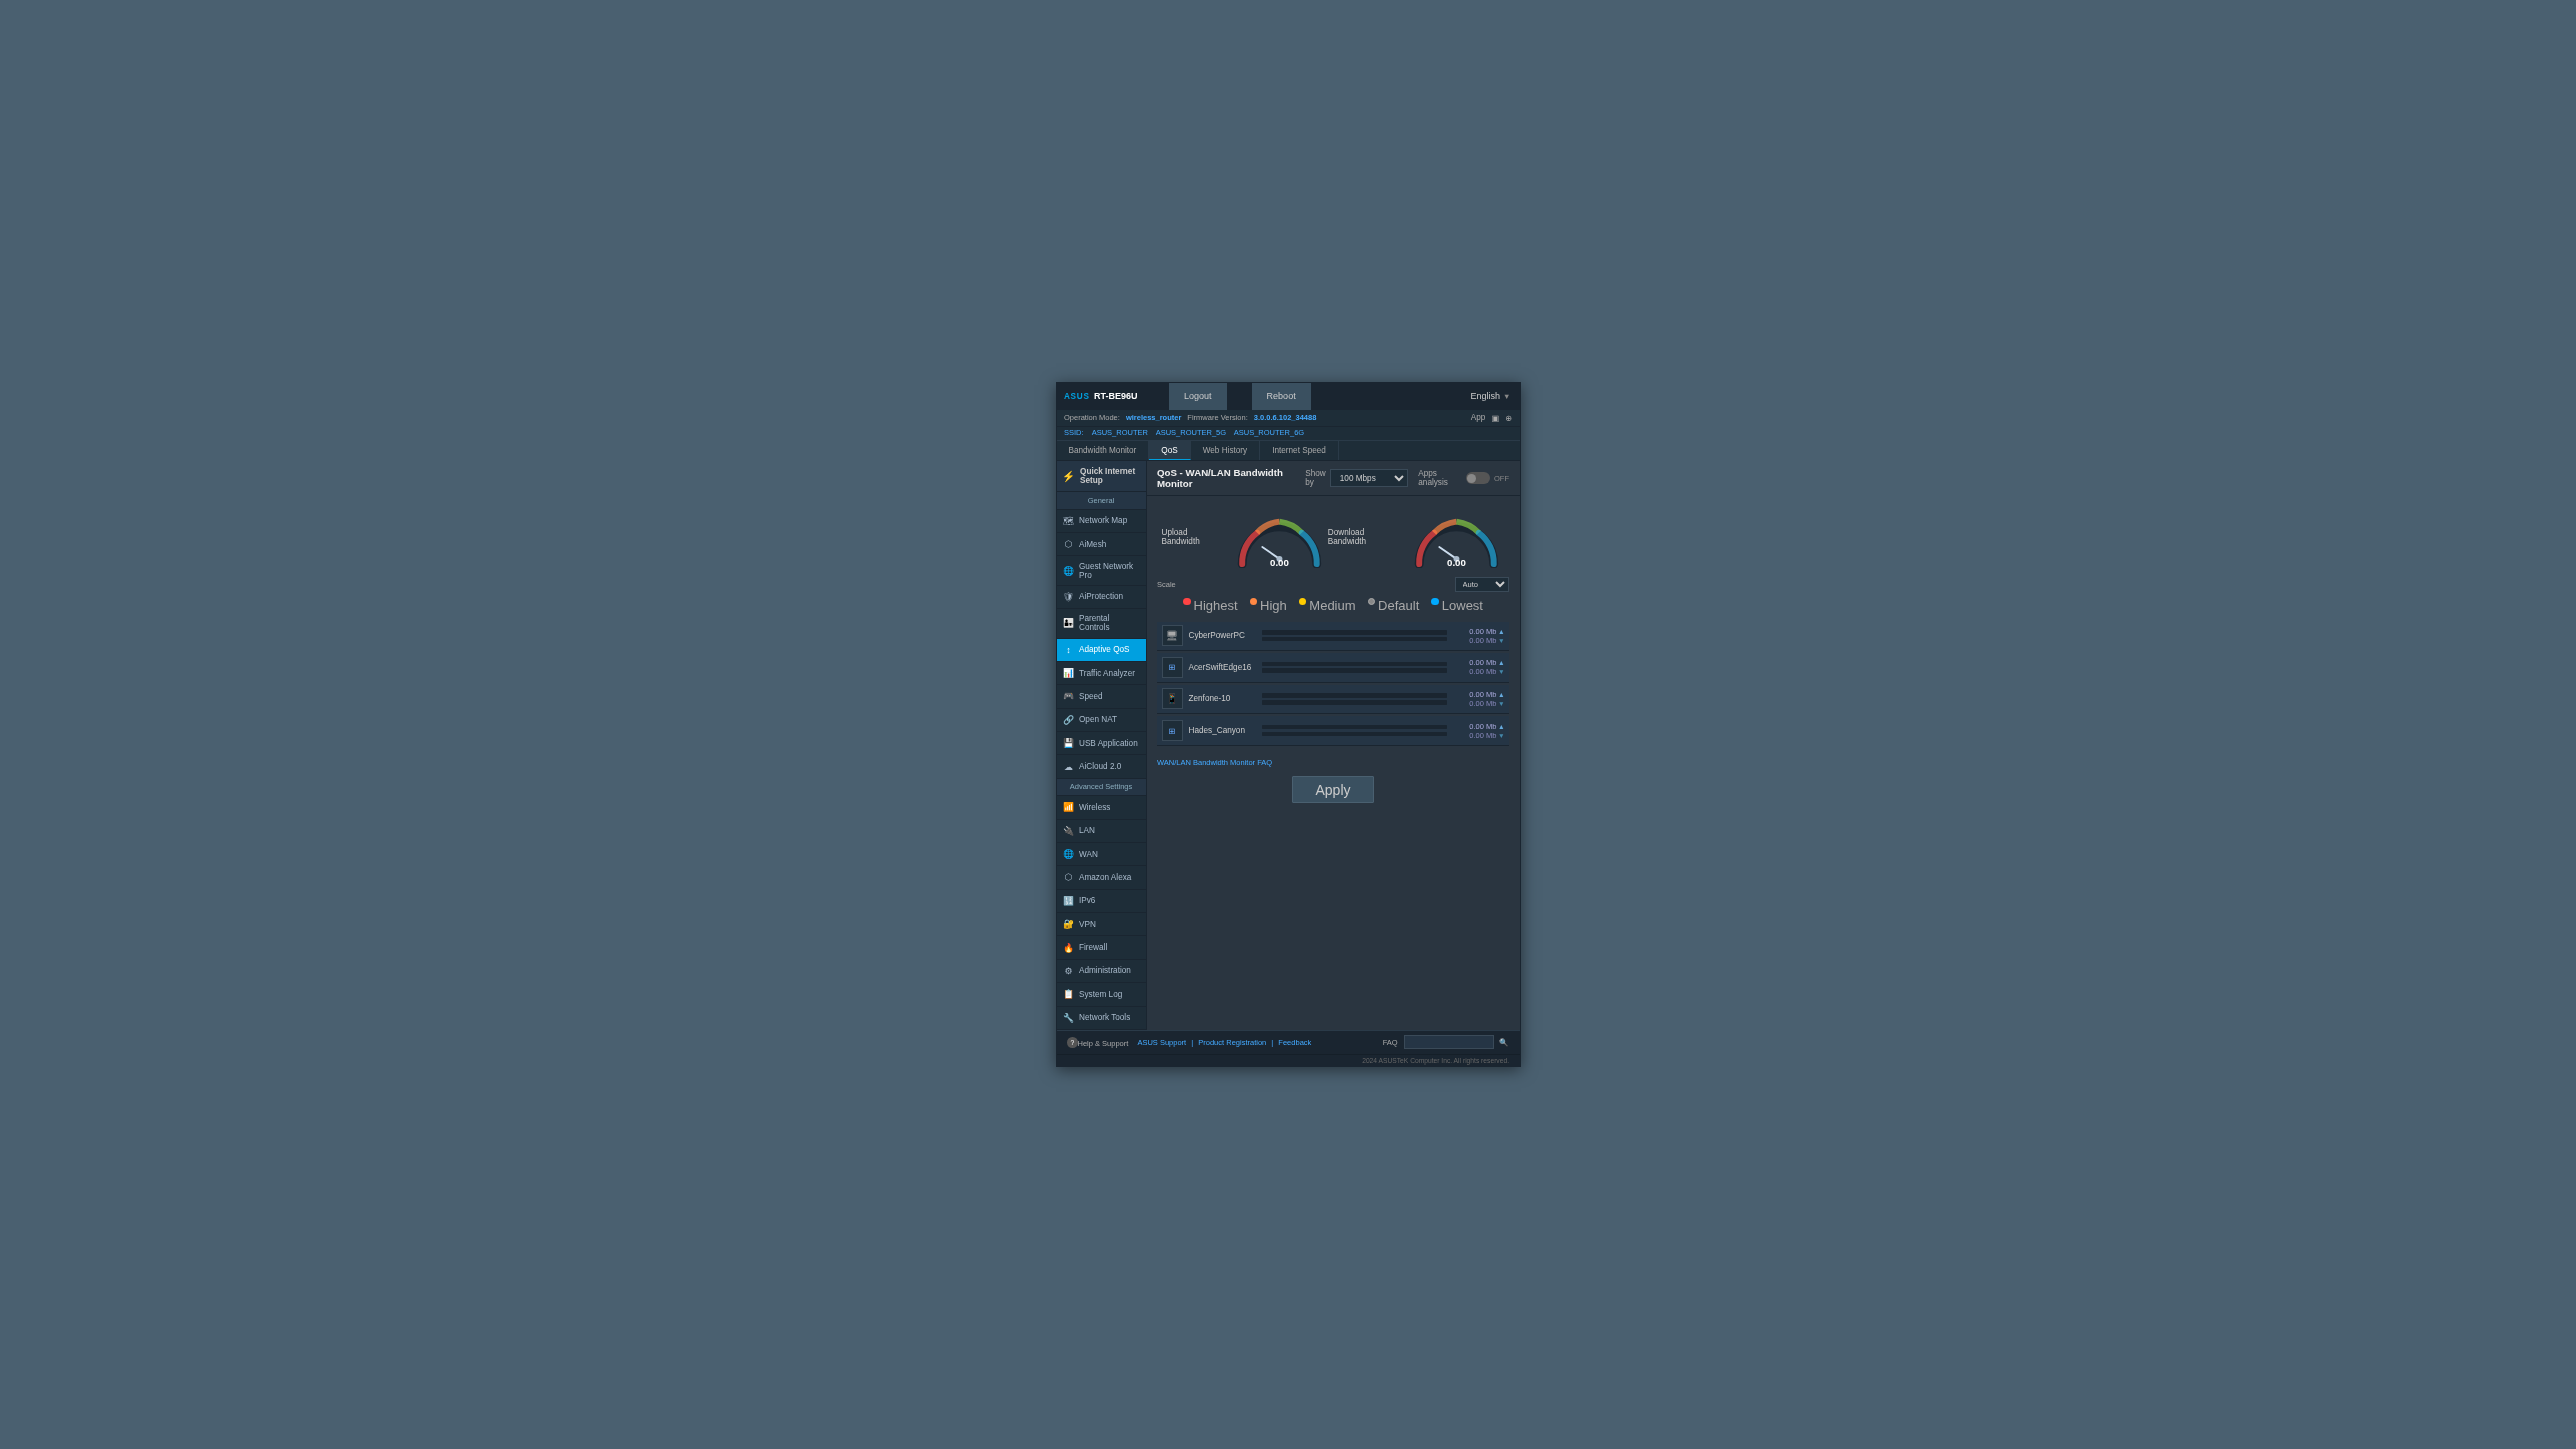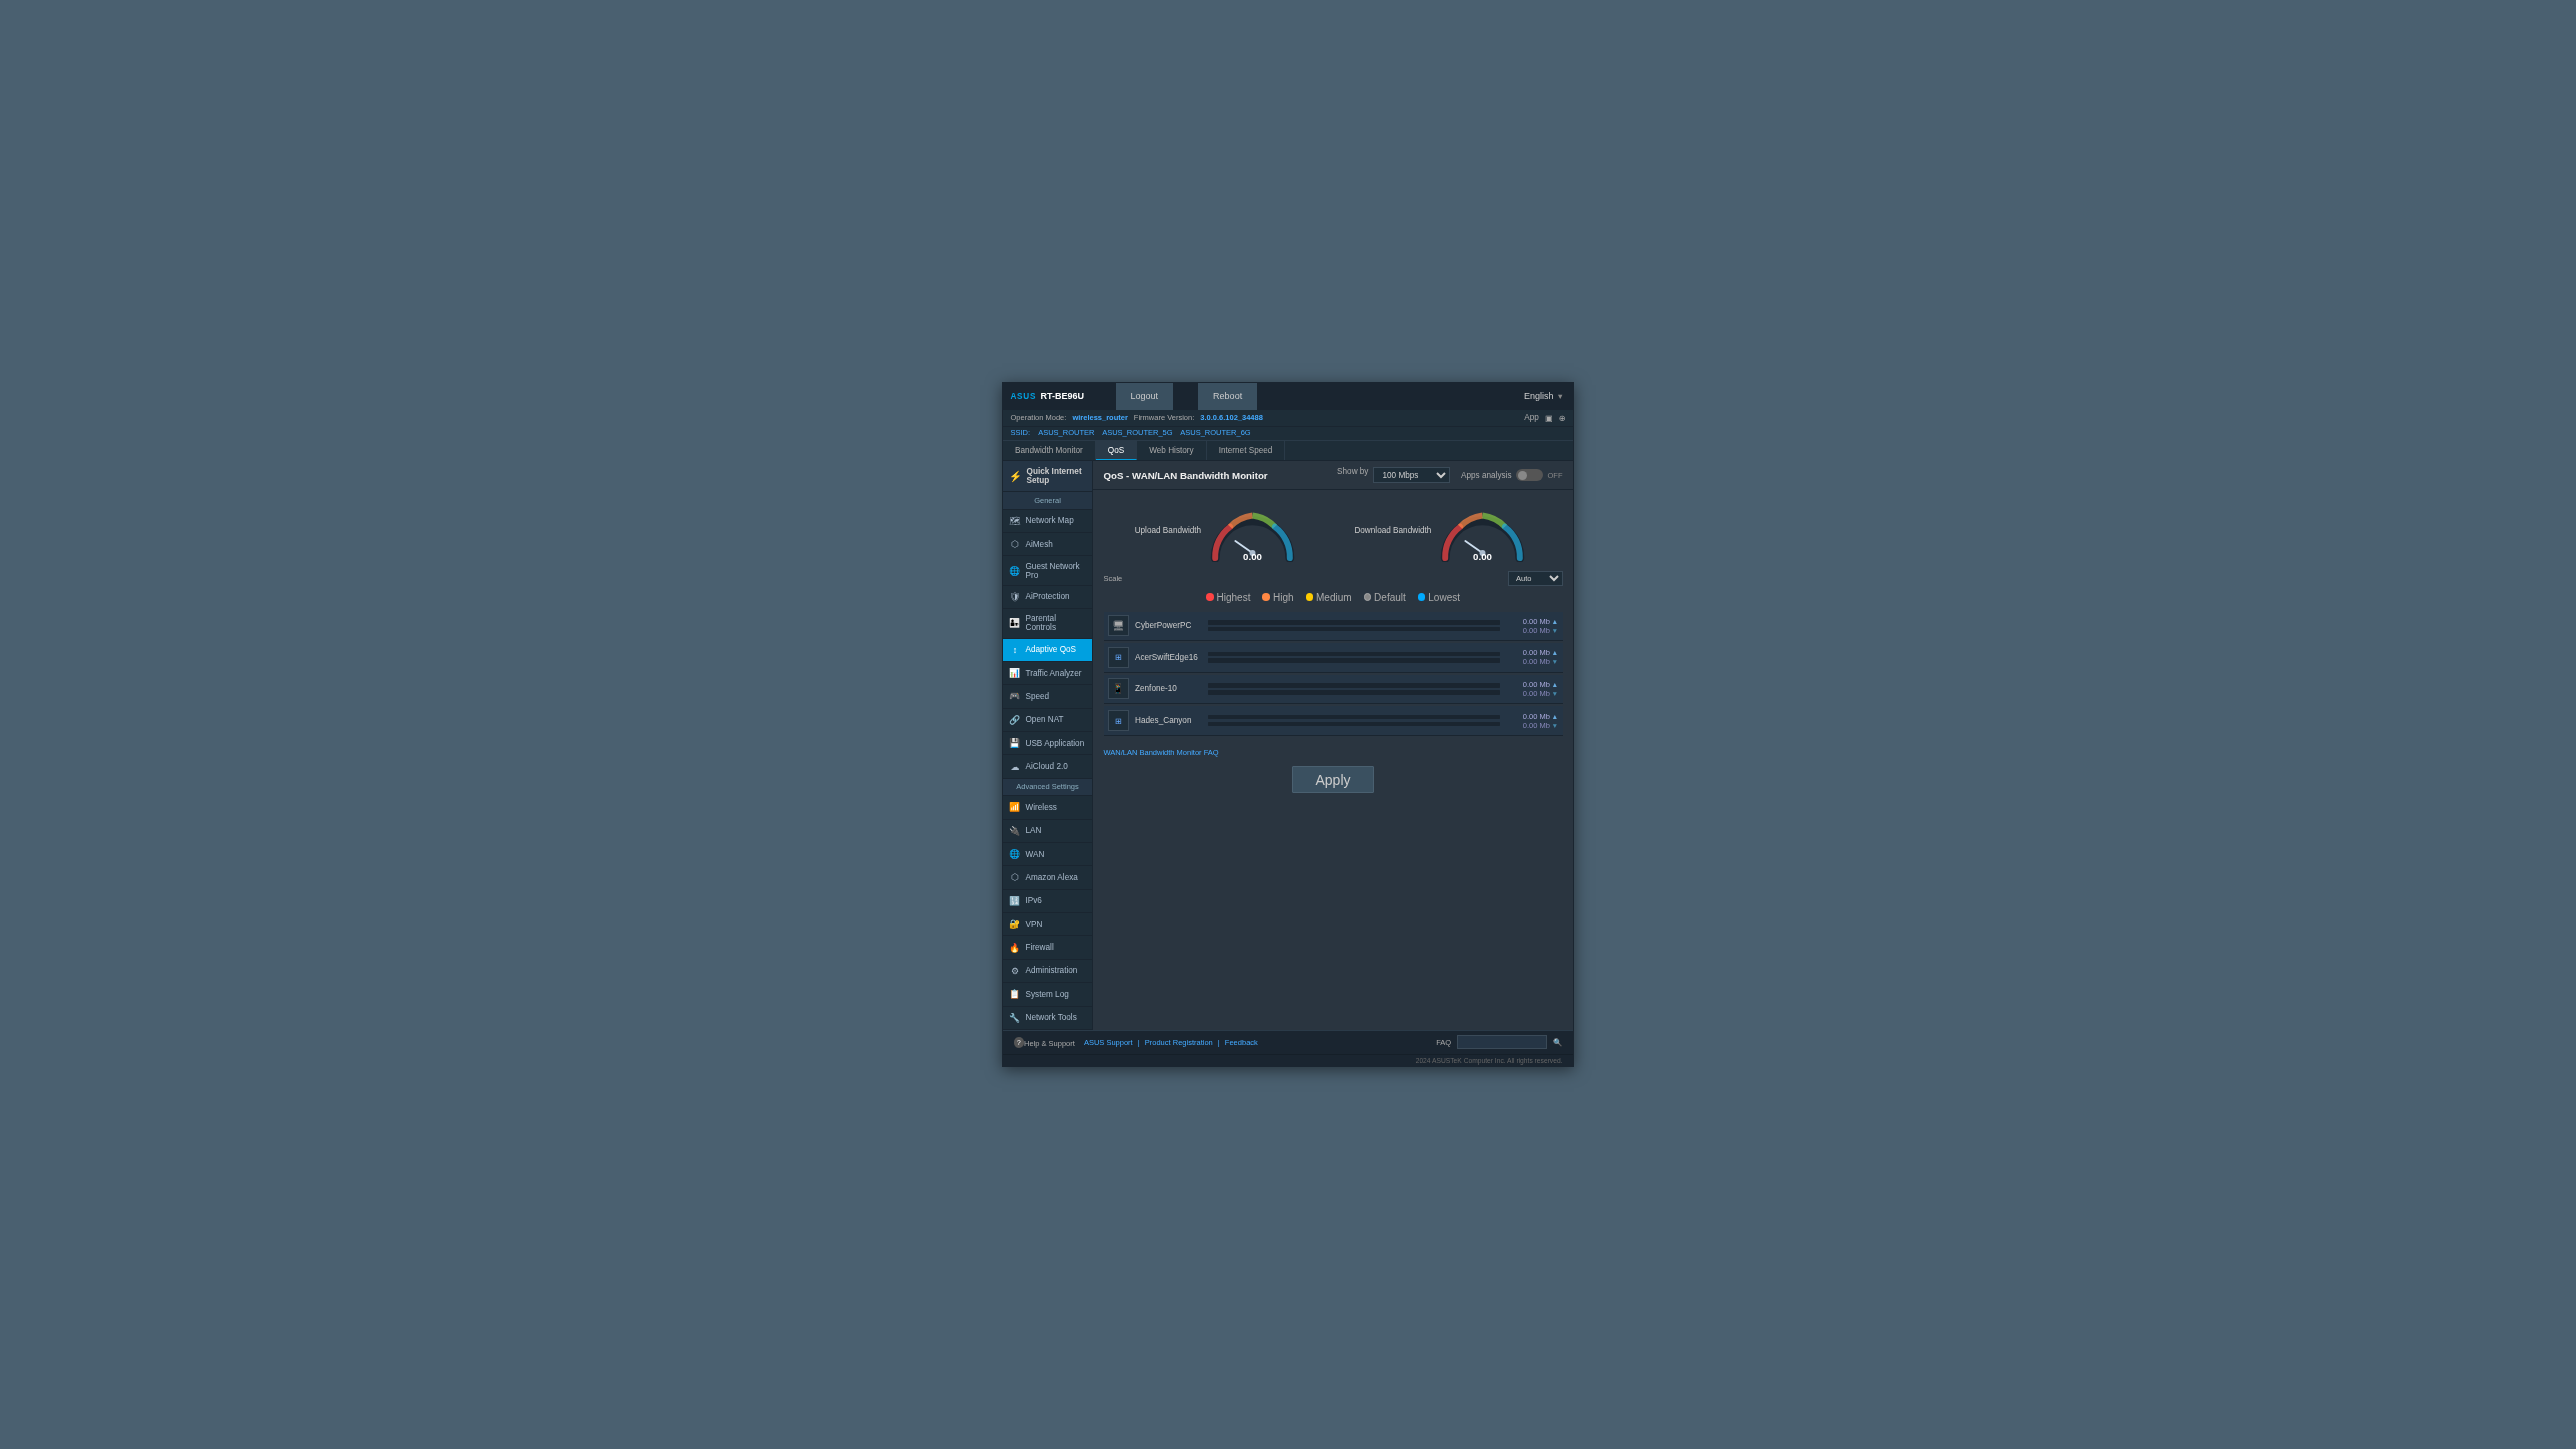--- a/index.html
+++ b/index.html
@@ -6,21 +6,21 @@
     body {
       background: #4a6070;
       font-family: Arial, sans-serif;
       font-size: 9.7px;
       display: flex;
       justify-content: center;
       align-items: center;
       min-height: 100vh;
     }
     .router-ui {
-      width: 572px;
+      width: 465px;
       background: #2a3540;
       border: 0.7px solid #1a2530;
       box-shadow: 0 3px 15px rgba(0,0,0,0.5);
     }
     
     .header {
       background: #1a2530;
       display: flex;
       align-items: center;
       padding: 0;
@@ -257,23 +257,22 @@
     }
     
     .legend {
       display: flex;
       justify-content: center;
       gap: 12px;
       padding: 3px 10.5px 6px;
     }
     .legend-item {
       display: flex;
-      align-items: center;
       gap: 3px;
-      font-size: 10px;
+      font-size: 13px;
       color: #aaa;
     }
     .legend-dot {
       width: 7.5px;
       height: 7.5px;
       border-radius: 50%;
     }
     
     .device-list {
       padding: 3px 10.5px;

